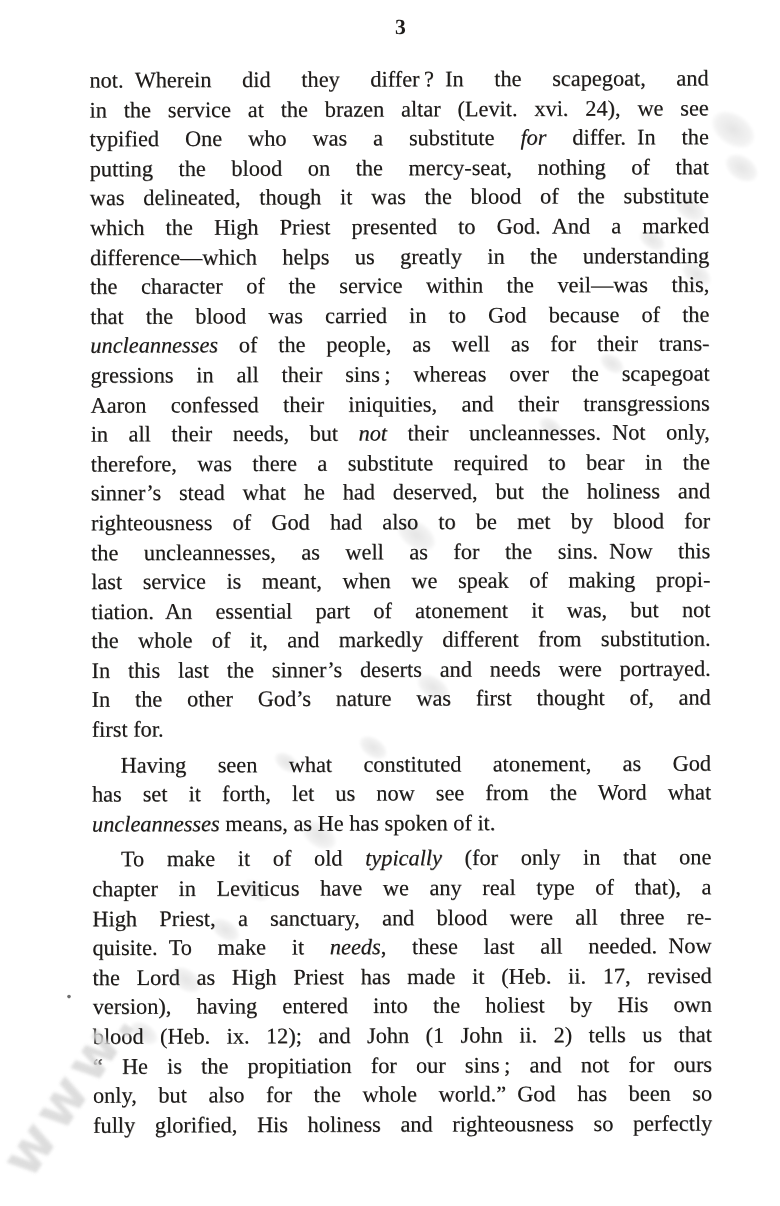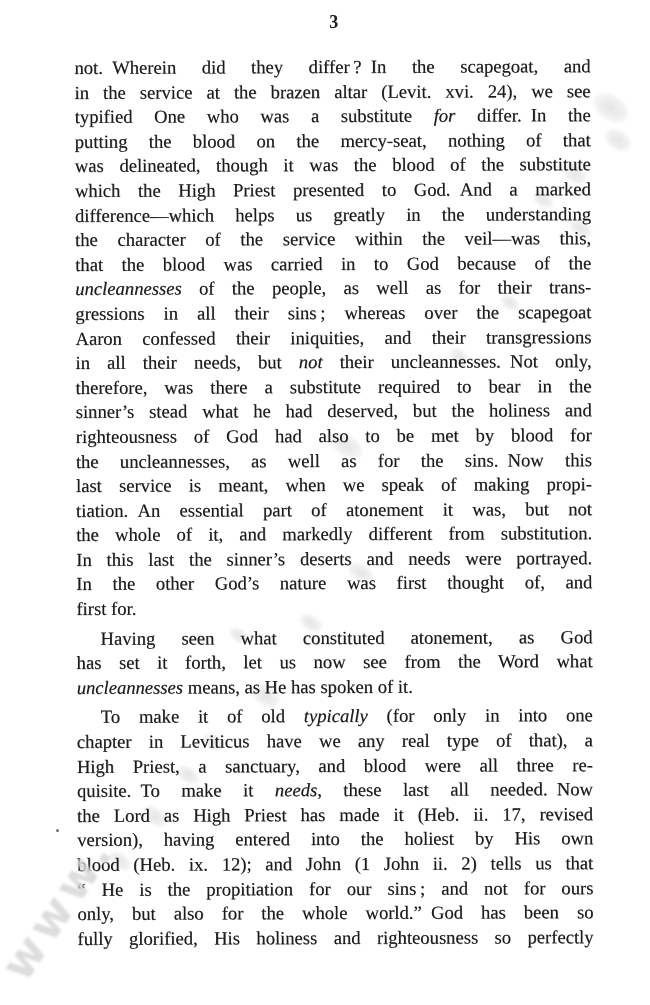--- a/index.html
+++ b/index.html
@@ -100,21 +100,21 @@
         <div class="line"><span>In this last the sinner’s deserts and needs were portrayed.</span></div>
         <div class="line"><span>In the other God’s nature was first thought of, and</span></div>
         <div class="line last-left"><span>first for.</span></div>
       </div>
       <div class="para">
         <div class="line indent"><span>Having seen what constituted atonement, as God</span></div>
         <div class="line"><span>has set it forth, let us now see from the Word what</span></div>
         <div class="line last-left"><em>uncleannesses</em><span> means, as He has spoken of it.</span></div>
       </div>
       <div class="para">
-        <div class="line indent"><span>To make it of old </span><em>typically</em><span> (for only in into one</span></div>
+        <div class="line indent"><span>To make it of old </span><em>typically</em><span> (for only in that one</span></div>
         <div class="line"><span>chapter in Leviticus have we any real type of that), a</span></div>
         <div class="line"><span>High Priest, a sanctuary, and blood were all three re-</span></div>
         <div class="line"><span>quisite. To make it </span><em>needs</em><span>, these last all needed. Now</span></div>
         <div class="line"><span>the Lord as High Priest has made it (Heb. ii. 17, revised</span></div>
         <div class="line"><span>version), having entered into the holiest by His own</span></div>
         <div class="line"><span>blood (Heb. ix. 12); and John (1 John ii. 2) tells us that</span></div>
         <div class="line"><span>“ He is the propitiation for our sins ; and not for ours</span></div>
         <div class="line"><span>only, but also for the whole world.” God has been so</span></div>
         <div class="line"><span>fully glorified, His holiness and righteousness so perfectly</span></div>
       </div>

